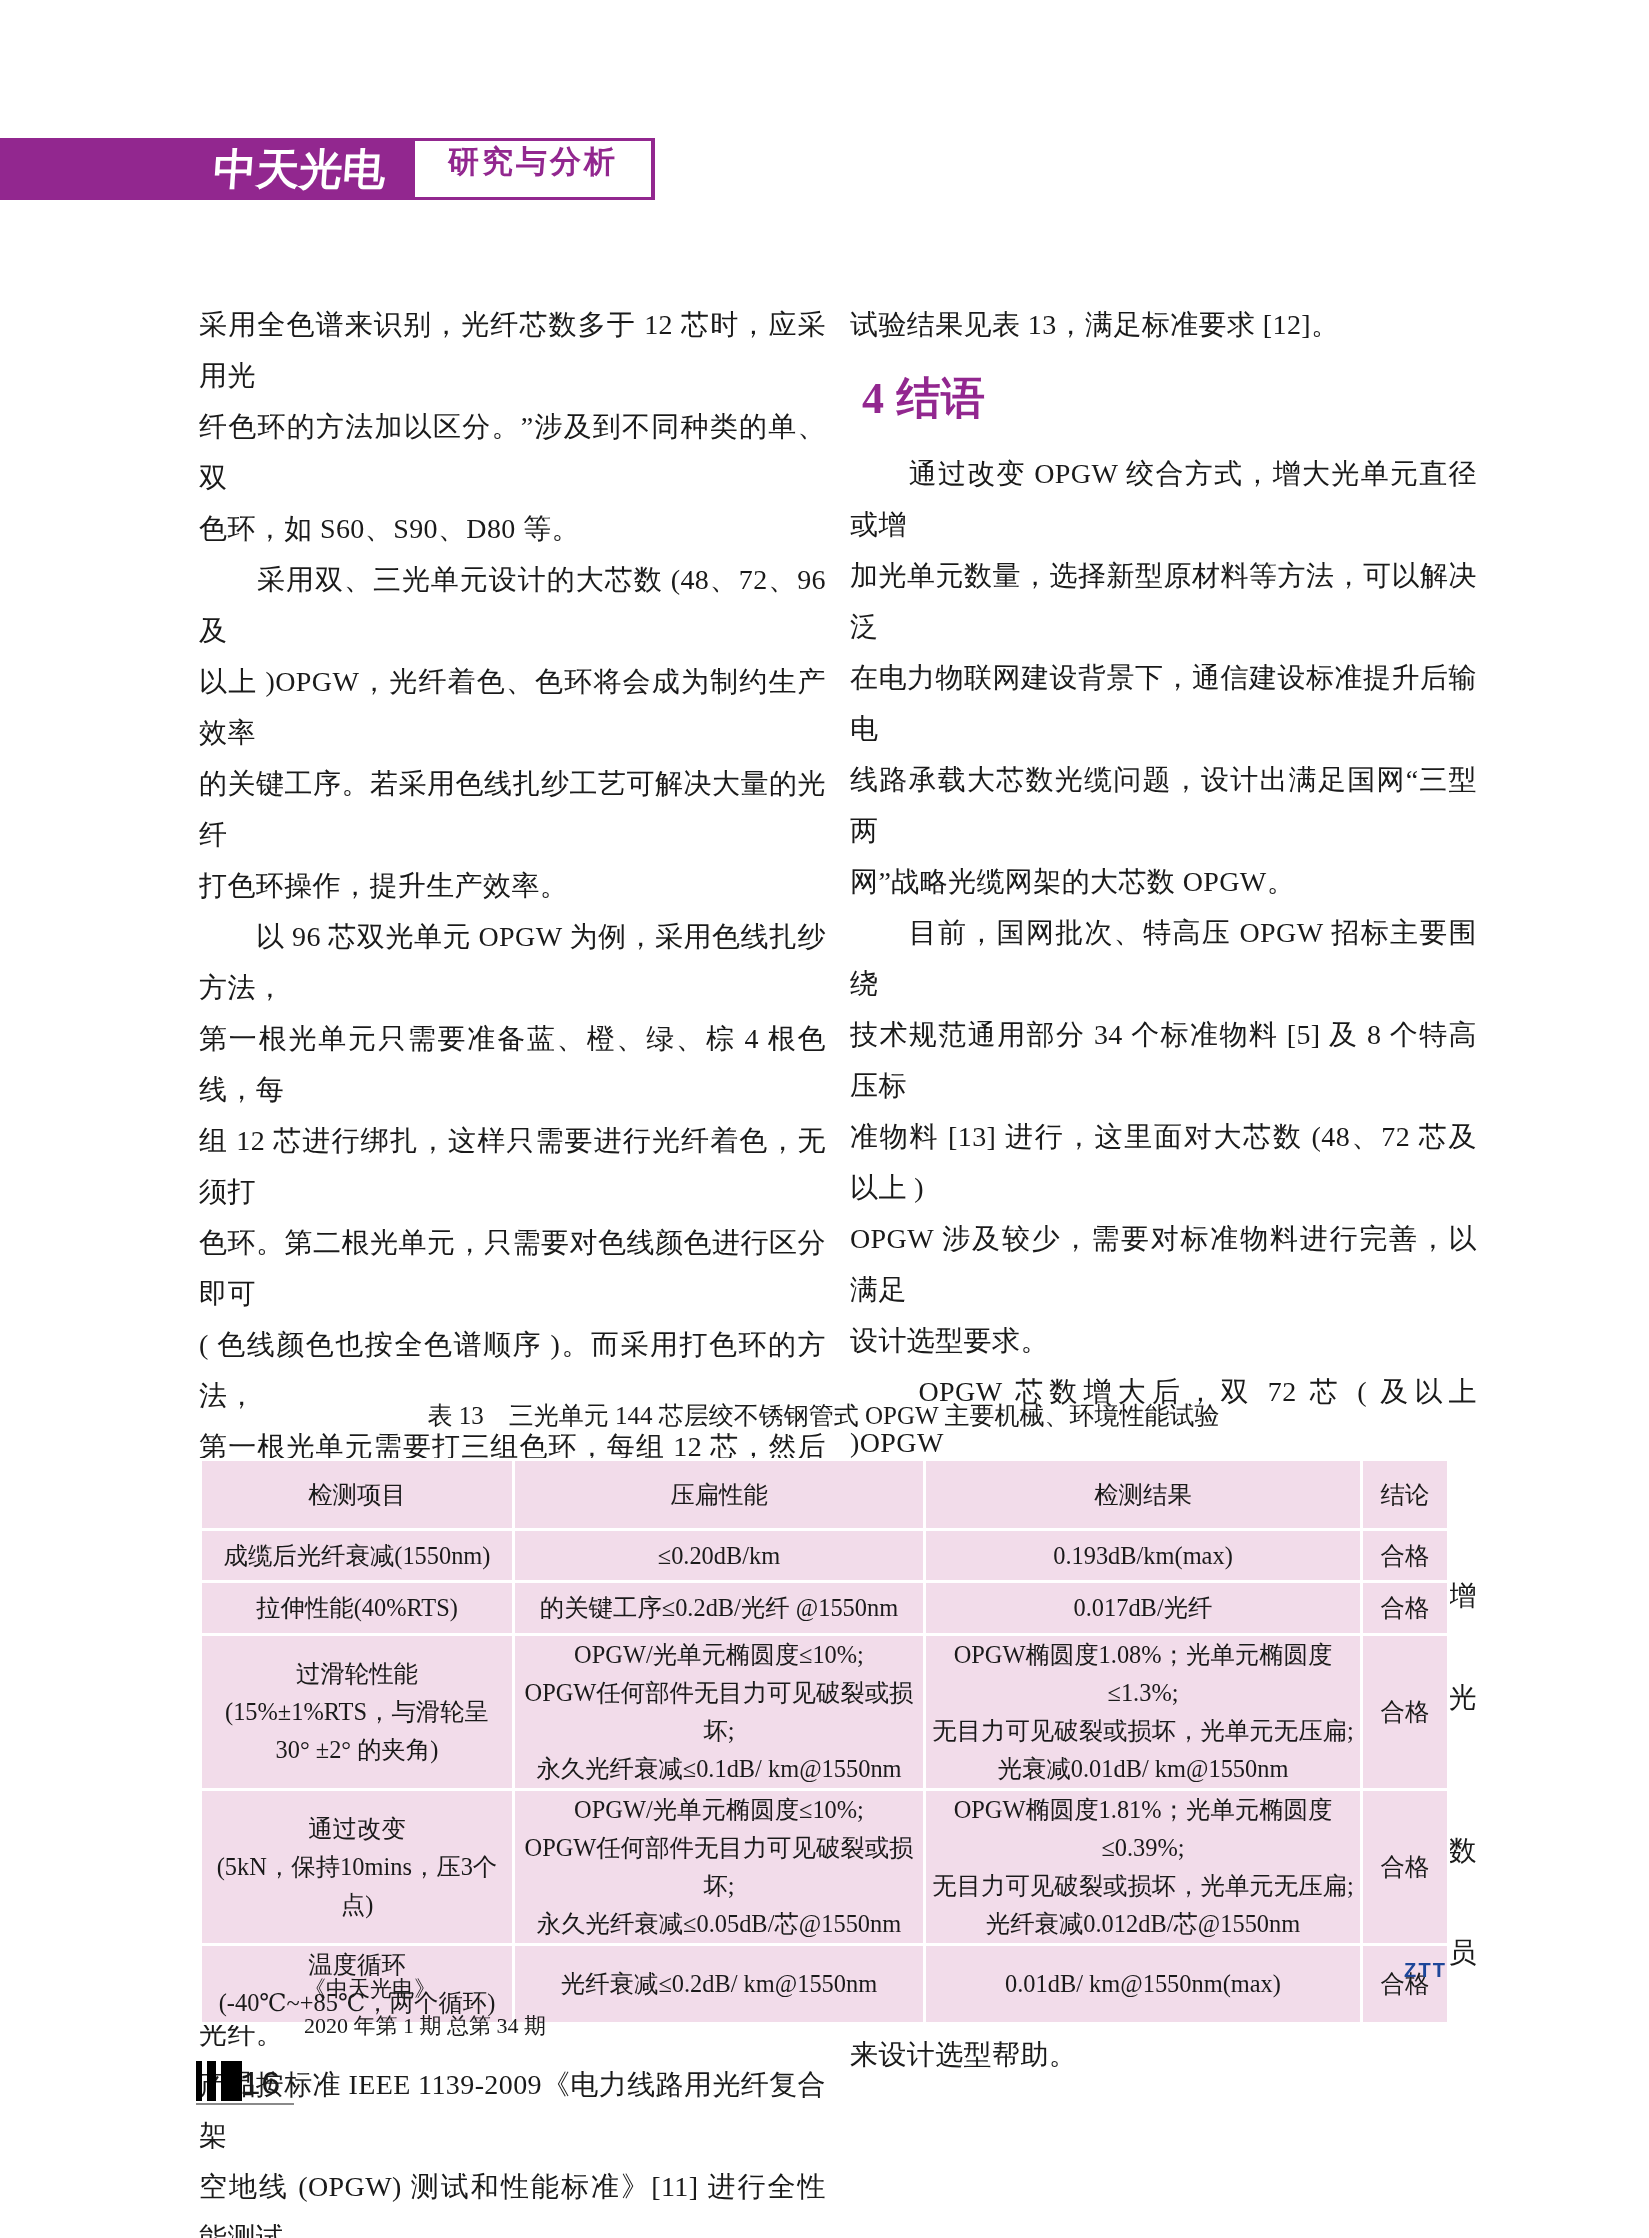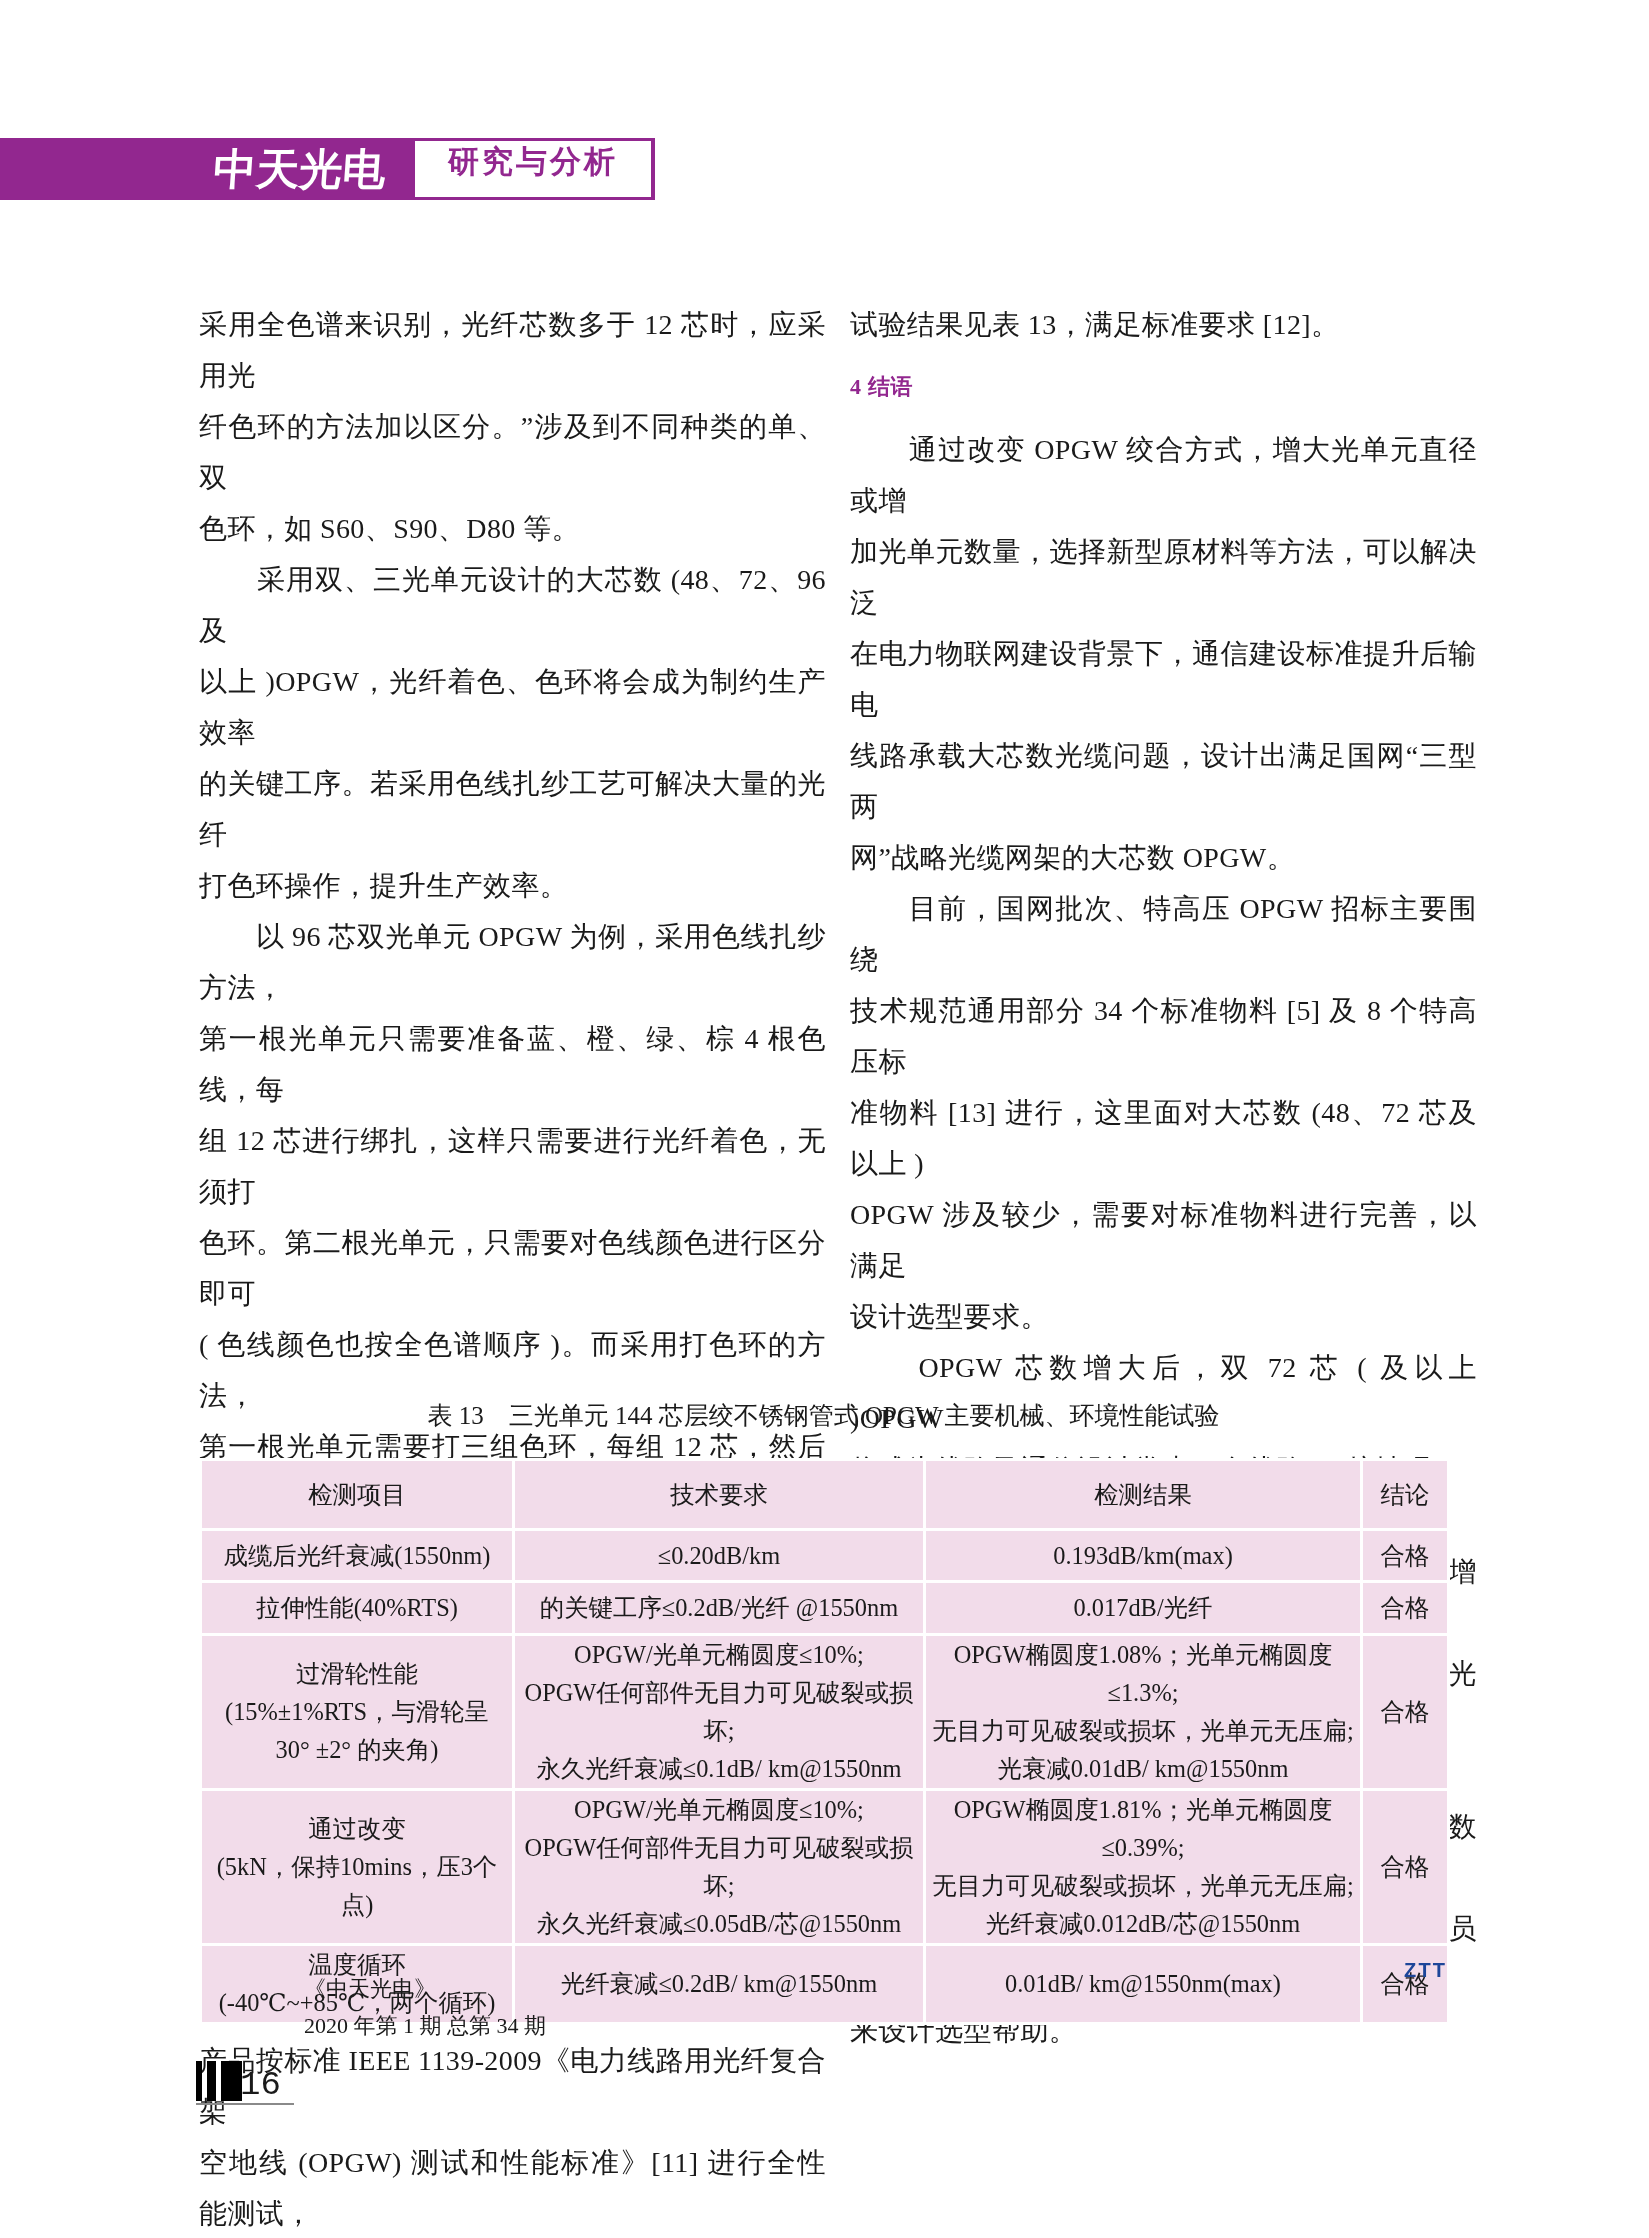--- a/index.html
+++ b/index.html
@@ -31,21 +31,21 @@
     color:var(--brand-purple);font-size:31px;font-weight:bold;
     font-family:"Liberation Sans","DejaVu Sans",sans-serif;letter-spacing:3px;
   }
 
   
   .col{position:absolute;top:299px;width:627px;}
   .col.left{left:199px;}
   .col.right{left:850px;}
   .lines{white-space:pre-line;font-size:28px;line-height:51px;letter-spacing:0.4px;text-align:justify;}
   .sec-heading{
-    margin:0;color:var(--brand-purple);font-size:22px;font-weight:bold;
+    margin:12px;color:var(--brand-purple);font-size:44px;font-weight:bold;
     height:53px;line-height:53px;letter-spacing:0.7px;
   }
   .sec-heading.tall{height:74px;line-height:74px;}
 
   
   .tbl-caption{
     position:absolute;left:199px;top:1400px;width:1249px;text-align:center;
     font-size:25px;line-height:32.5px;
   }
   table.results{
@@ -142,21 +142,21 @@
   <table class="results">
     <colgroup>
       <col style="width:313px">
         <col style="width:411px">
         <col style="width:437px">
         <col style="width:87px">
     </colgroup>
     <thead>
         <tr class="hdr">
           <th>检测项目</th>
-          <th>技术要求</th>
+          <th>压扁性能</th>
           <th>检测结果</th>
           <th>结论</th>
         </tr>
       </thead>
     <tbody>
         <tr style="height: 52px;">
           <td>成缆后光纤衰减(1550nm)</td>
           <td>≤0.20dB/km</td>
           <td>0.193dB/km(max)</td>
           <td>合格</td>

